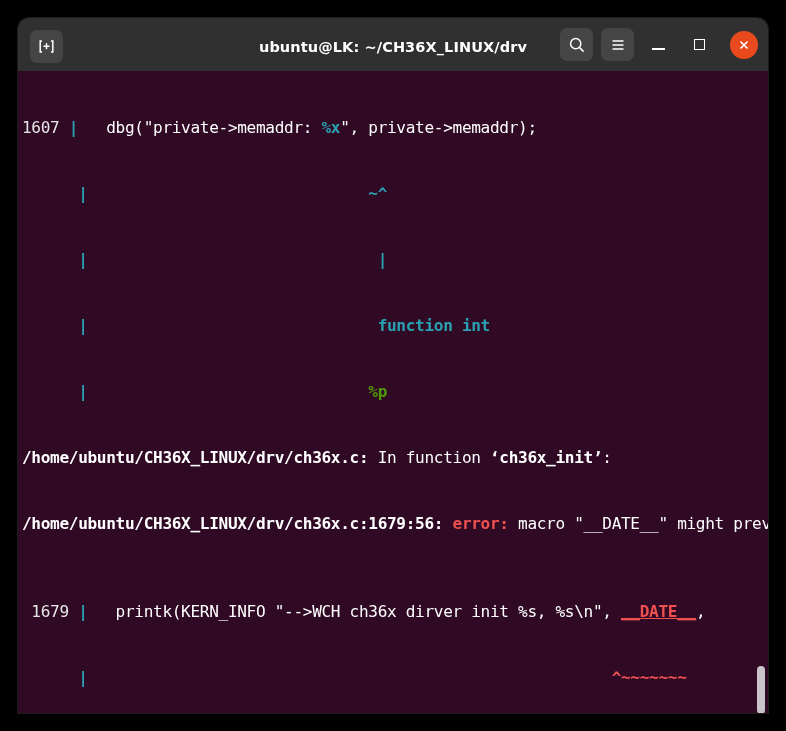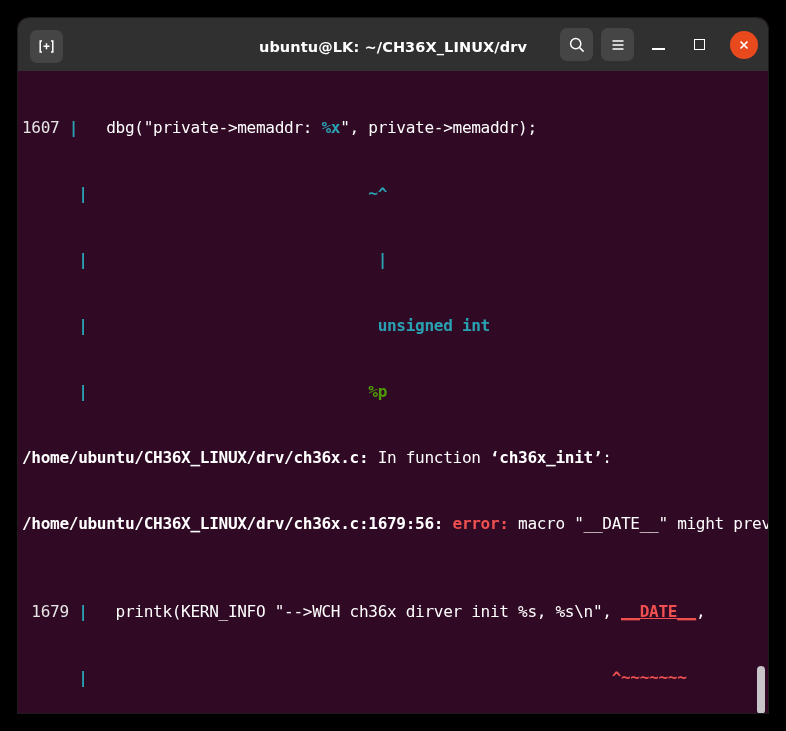--- a/index.html
+++ b/index.html
@@ -197,21 +197,21 @@
 
   <div id="term">
     <div id="termtext">
 
 <span class="ln"><span class="dim">1607</span><span class="cya"> | </span><span class="w">  dbg("private-&gt;memaddr: </span><span class="cya">%x</span><span class="w">", private-&gt;memaddr);</span></span>
 
 <span class="ln"><span class="cya">      |</span><span class="cya">                              ~^</span></span>
 
 <span class="ln"><span class="cya">      |</span><span class="cya">                               |</span></span>
 
-<span class="ln"><span class="cya">      |</span><span class="cya">                               unsigned int</span></span>
+<span class="ln"><span class="cya">      |</span><span class="cya">                               function int</span></span>
 
 <span class="ln"><span class="cya">      |</span><span class="grn">                              %p</span></span>
 
 <span class="ln"><span class="wb">/home/ubuntu/CH36X_LINUX/drv/ch36x.c:</span><span class="w"> In function </span><span class="wb">‘ch36x_init’</span><span class="w">:</span></span>
 
 <span class="ln"><span class="wb">/home/ubuntu/CH36X_LINUX/drv/ch36x.c:1679:56:</span><span class="redb"> error:</span><span class="w"> macro "__DATE__" might prev</span></span>
 
 
 <span class="ln"><span class="dim"> 1679</span><span class="cya"> | </span><span class="w">  printk(KERN_INFO "--&gt;WCH ch36x dirver init %s, %s\n", </span><span class="redu">__DATE__</span><span class="w">,</span></span>
 

